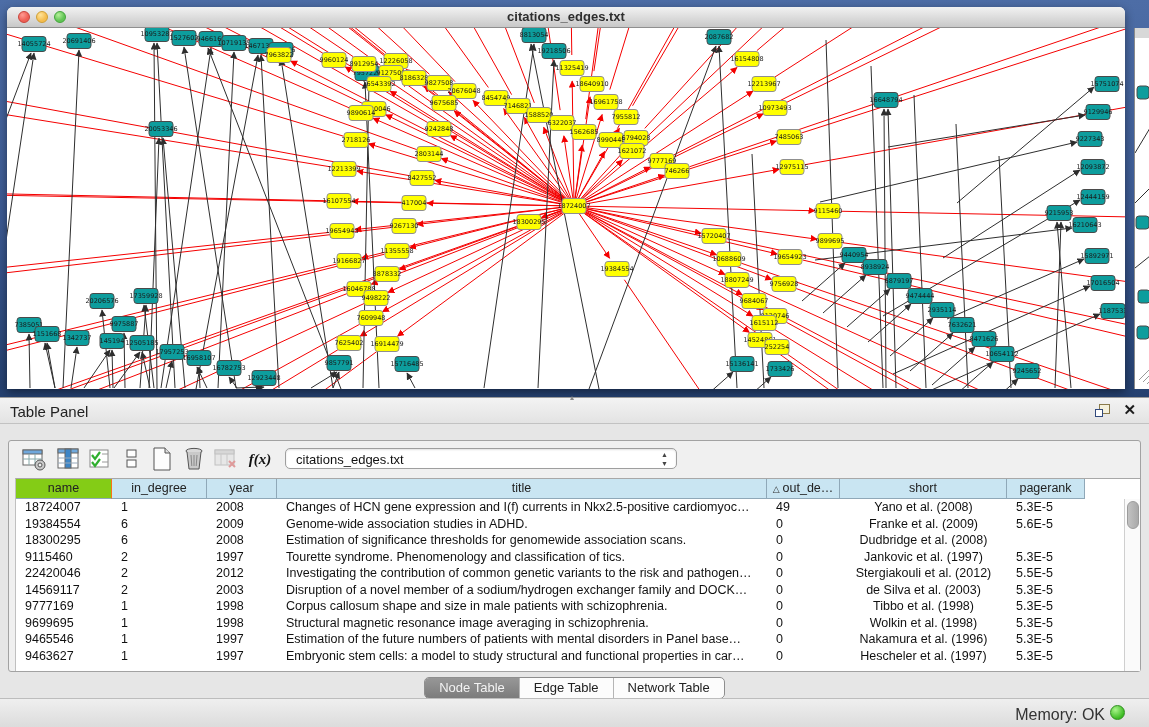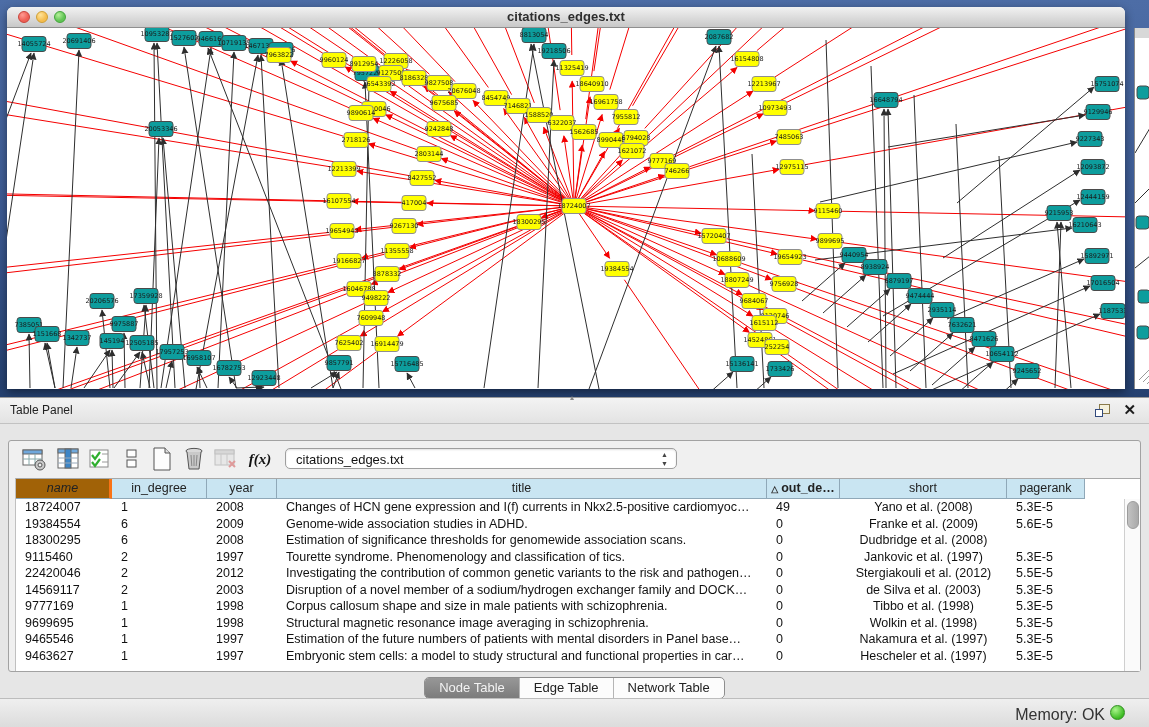--- a/index.html
+++ b/index.html
@@ -25,21 +25,21 @@
 
   
   #strip{position:absolute;left:1134px;top:28px;width:15px;height:361px;
          background:#fff;border-left:1px solid #8a8a8a;overflow:hidden;}
 
   
   #tablepanel{position:absolute;left:0;top:397px;width:1149px;height:330px;background:#e6e6e6;}
   #tp-header{position:absolute;left:0;top:0;right:0;height:25px;
              background:linear-gradient(180deg,#f3f3f3,#e3e3e3);
              border-top:1px solid #9a9a9a;border-bottom:1px solid #c2c2c2;}
-  #tp-header .tp-title{position:absolute;left:10px;top:5px;font-size:12px;color:#222;}
+  #tp-header .tp-title{position:absolute;left:10px;top:5px;font-size:15px;color:#222;}
   #splitter-grip{position:absolute;left:565px;top:-4px;width:14px;height:8px;color:#8a8a8a;
                  font-size:8px;line-height:8px;text-align:center;}
   #tp-float{position:absolute;right:40px;top:6px;width:14px;height:13px;}
   #tp-float .sq1{position:absolute;left:4px;top:0;width:9px;height:8px;border:1px solid #8a7a4a;background:#f5f1dc;}
   #tp-float .sq2{position:absolute;left:0;top:5px;width:6px;height:6px;border:1px solid #31497c;background:#fff;}
   #tp-close{position:absolute;right:13px;top:3px;font-size:15px;font-weight:bold;color:#1c1c1c;}
 
   #tp-body{position:absolute;left:8px;top:43px;width:1133px;height:232px;
            border:1px solid #a2a2a2;border-radius:3px;background:#f0f0f0;box-sizing:border-box;}
   #toolbar{position:absolute;left:0;top:0;right:0;height:37px;}
@@ -49,21 +49,21 @@
          box-shadow:inset 0 1px 2px rgba(0,0,0,.12);}
   #combo .val{position:absolute;left:10px;top:3px;font-size:13px;color:#111;}
   #combo .step{position:absolute;right:8px;top:1px;font-size:7px;line-height:9px;color:#444;text-align:center;}
 
   #tbl{position:absolute;left:6px;top:37px;right:0;bottom:0;background:#fff;
        border-top:1px solid #a8a8a8;border-left:1px solid #c0c0c0;overflow:hidden;}
   #tbl-head{display:flex;height:20px;background:#fff;}
   .hcell{box-sizing:border-box;height:20px;background:#c9e5f2;border-right:1px solid #8fa8b8;
          border-bottom:1px solid #8fa8b8;font-size:12.5px;color:#222;text-align:center;
          line-height:19px;overflow:hidden;white-space:nowrap;}
-  .hcell.first{background:#a16207;border-right:3px solid #f97316;font-style:italic;}
+  .hcell.first{background:#84cc16;border-right:1px solid #f97316;}
   .hcell .sort{font-size:9px;color:#333;margin-right:3px;}
   #tbl-rows{position:absolute;left:0;top:20px;right:15px;bottom:0;overflow:hidden;}
   .trow{display:flex;height:16.5px;}
   .tcell{box-sizing:border-box;padding:0 0 0 9px;font-size:12.5px;color:#111;
          white-space:nowrap;overflow:hidden;line-height:16.5px;}
   .tcell.center{text-align:center;padding:0 2px;}
   #vscroll{position:absolute;right:0;top:20px;width:15px;bottom:0;background:#fafafa;
            border-left:1px solid #cfcfcf;}
   #vthumb{position:absolute;left:2px;top:2px;width:10px;height:26px;border-radius:6px;
           background:linear-gradient(90deg,#c2c2c2,#a9a9a9);border:1px solid #9b9b9b;}
@@ -838,21 +838,21 @@
           <span class="step">▲<br>▼</span>
         </div>
       </div>
 
       <div id="tbl">
         <div id="tbl-head">
             <div class="hcell first" style="width: 96px;"><span>name</span></div>
             <div class="hcell" style="width: 95px;"><span>in_degree</span></div>
             <div class="hcell" style="width: 70px;"><span>year</span></div>
             <div class="hcell" style="width: 490px;"><span>title</span></div>
-            <div class="hcell" style="width: 73px; font-weight: bold;"><span class="sort">△</span><span>out_de…</span></div>
+            <div class="hcell" style="width: 73px;"><span class="sort">△</span><span>out_de…</span></div>
             <div class="hcell" style="width: 167px;"><span>short</span></div>
             <div class="hcell" style="width: 78px;"><span>pagerank</span></div>
           </div>
         <div id="tbl-rows">
             <div class="trow">
               <div class="tcell" style="width: 96px;">18724007</div>
               <div class="tcell" style="width: 95px;">1</div>
               <div class="tcell" style="width: 70px;">2008</div>
               <div class="tcell" style="width: 490px;">Changes of HCN gene expression and I(f) currents in Nkx2.5-positive cardiomyoc…</div>
               <div class="tcell" style="width: 73px;">49</div>
@@ -921,21 +921,21 @@
               <div class="tcell" style="width: 73px;">0</div>
               <div class="tcell center" style="width: 167px;">Wolkin et al. (1998)</div>
               <div class="tcell" style="width: 78px;">5.3E-5</div>
             </div>
             <div class="trow">
               <div class="tcell" style="width: 96px;">9465546</div>
               <div class="tcell" style="width: 95px;">1</div>
               <div class="tcell" style="width: 70px;">1997</div>
               <div class="tcell" style="width: 490px;">Estimation of the future numbers of patients with mental disorders in Panel base…</div>
               <div class="tcell" style="width: 73px;">0</div>
-              <div class="tcell center" style="width: 167px;">Nakamura et al. (1997)</div>
+              <div class="tcell center" style="width: 167px;">Nakamura et al. (1996)</div>
               <div class="tcell" style="width: 78px;">5.3E-5</div>
             </div>
             <div class="trow">
               <div class="tcell" style="width: 96px;">9463627</div>
               <div class="tcell" style="width: 95px;">1</div>
               <div class="tcell" style="width: 70px;">1997</div>
               <div class="tcell" style="width: 490px;">Embryonic stem cells: a model to study structural and functional properties in car…</div>
               <div class="tcell" style="width: 73px;">0</div>
               <div class="tcell center" style="width: 167px;">Hescheler et al. (1997)</div>
               <div class="tcell" style="width: 78px;">5.3E-5</div>

